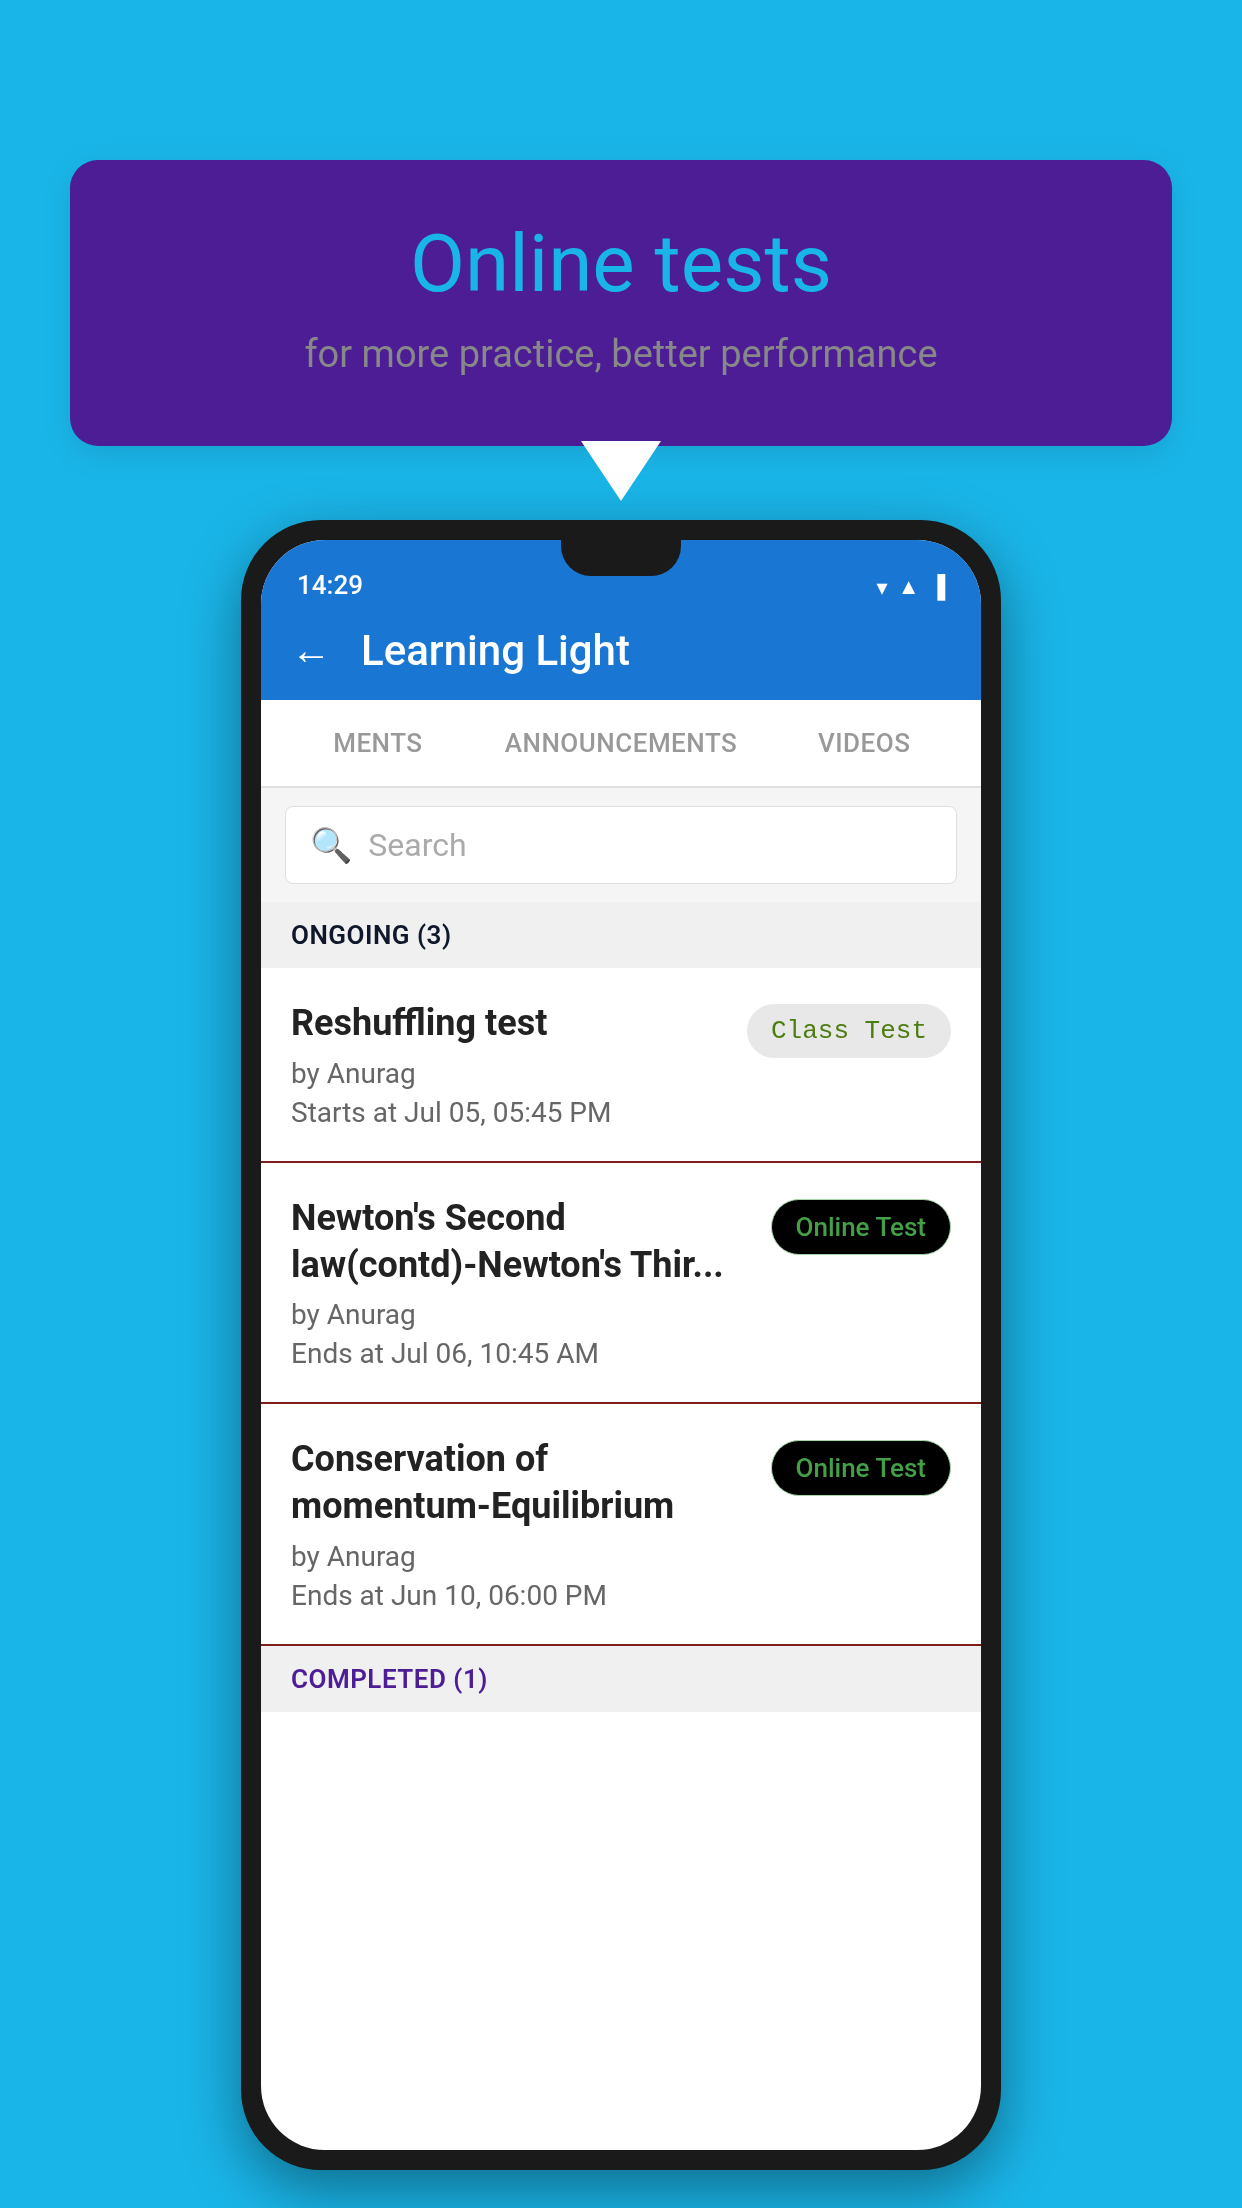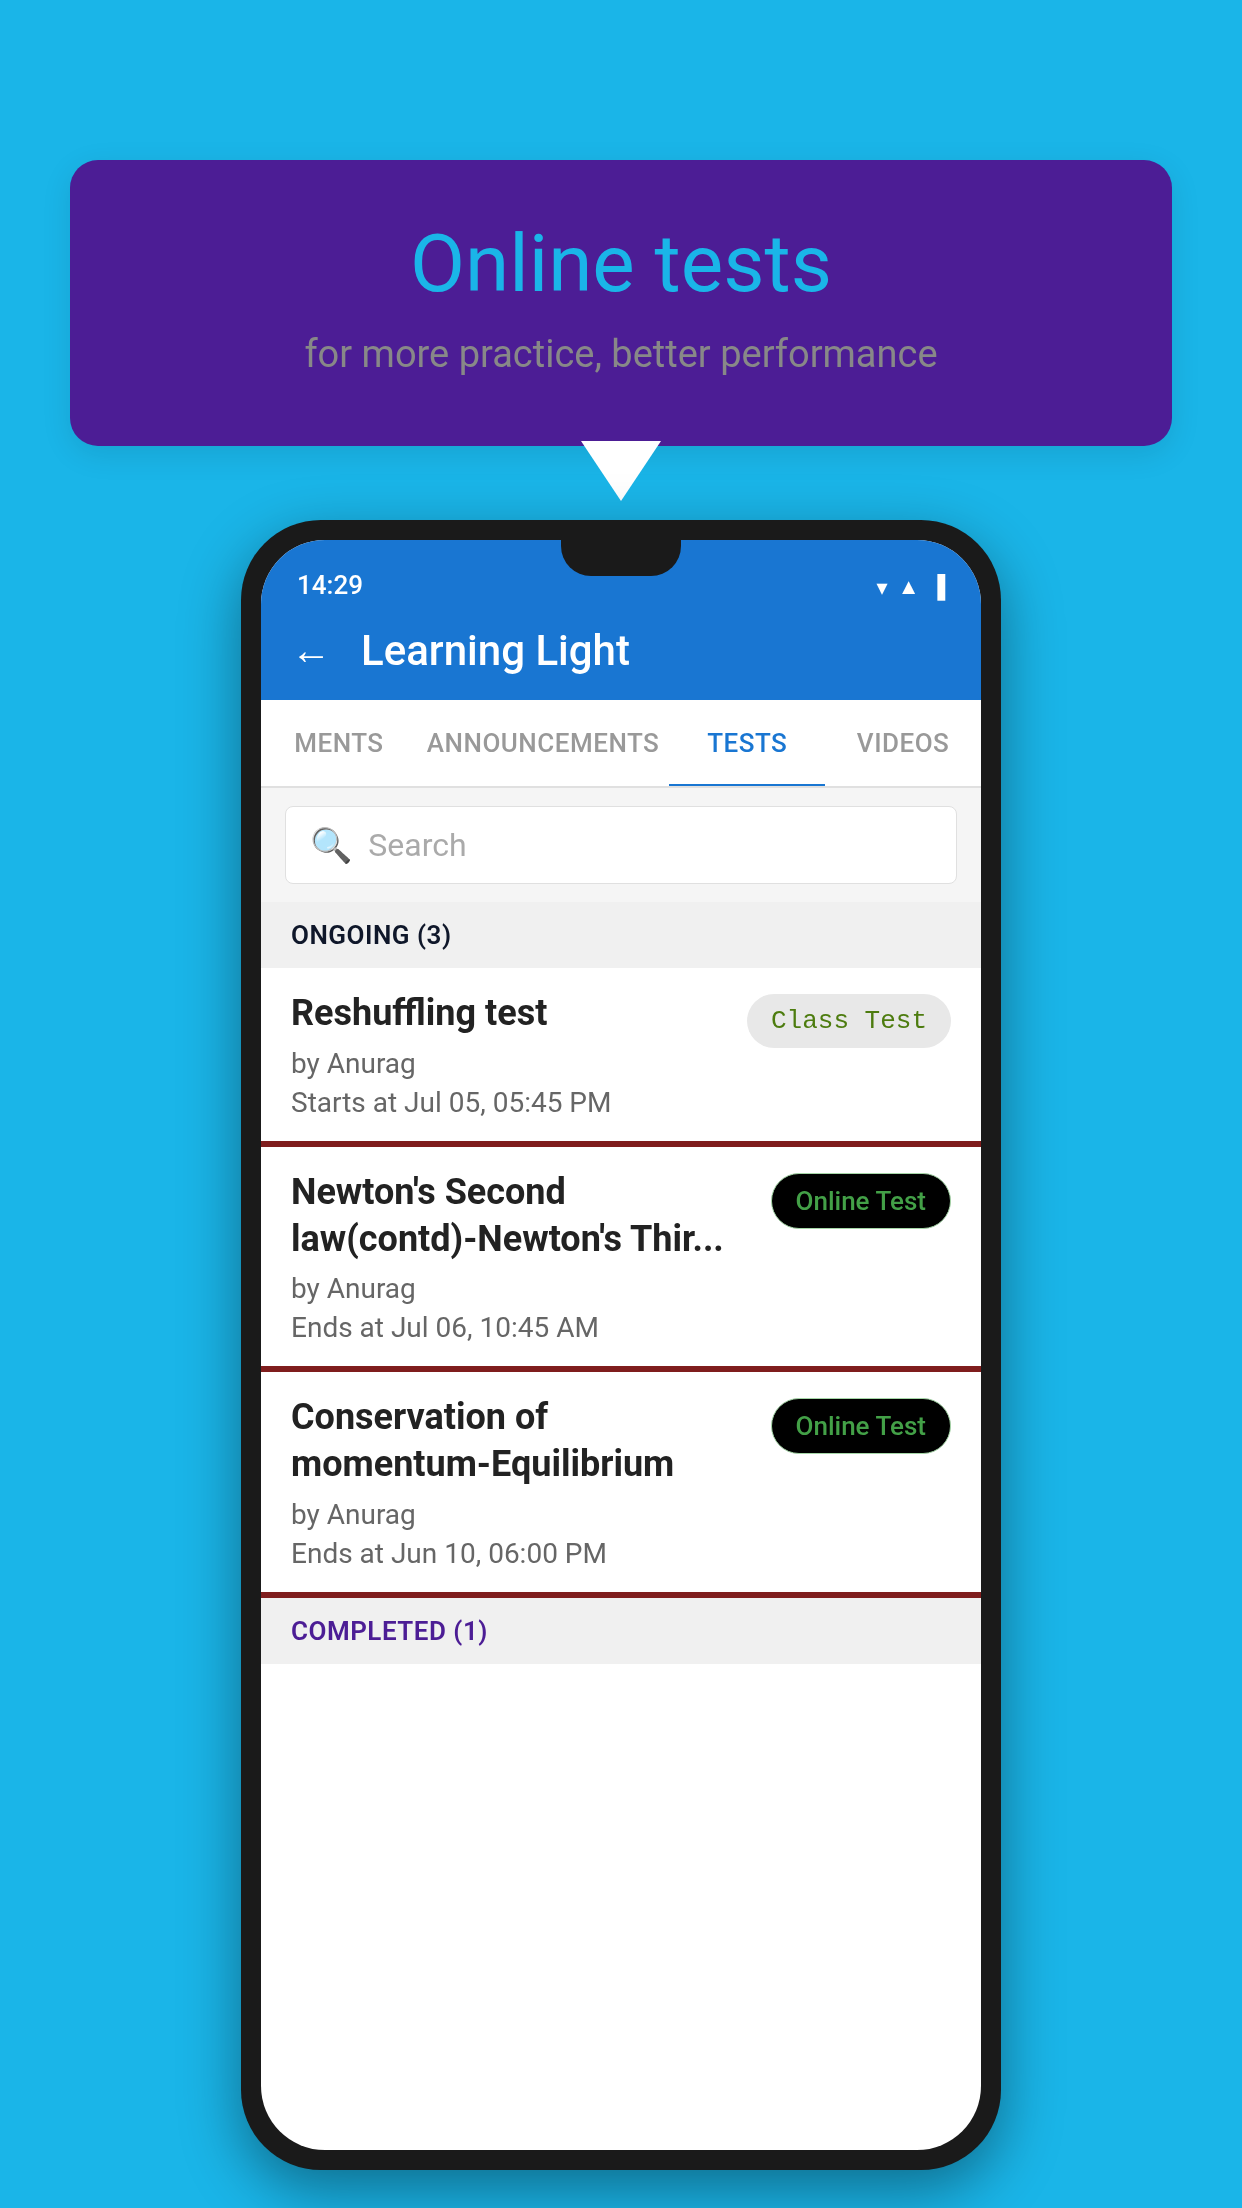--- a/index.html
+++ b/index.html
@@ -214,22 +214,22 @@
       font-weight: 600;
       letter-spacing: 0.5px;
     }
 
     
     .test-list {
       background: white;
     }
 
     .test-item {
-      padding: 22px 30px;
-      border-bottom: 6px solid #7f1d1d;
+      padding: 32px 30px;
+      border-bottom: 2px solid #7f1d1d;
       display: flex;
       align-items: flex-start;
       justify-content: space-between;
     }
 
     .test-info {
       flex: 1;
       padding-right: 20px;
     }
 
@@ -314,23 +314,20 @@
       <span class="back-arrow">←</span>
       <span class="app-title">Learning Light</span>
     </div>
 
     <div class="tabs-container">
       <div class="tab-item">
         <span>MENTS</span>
       </div>
       <div class="tab-item">
         <span>ANNOUNCEMENTS</span>
-      </div>
-      <div class="tab-item active">
-        <span>TESTS</span>
       </div>
       <div class="tab-item">
         <span>VIDEOS</span>
       </div>
     </div>
 
     <div class="search-container">
       <div class="search-bar">
         <span class="search-icon">🔍</span>
         <span class="search-text">Search</span>

